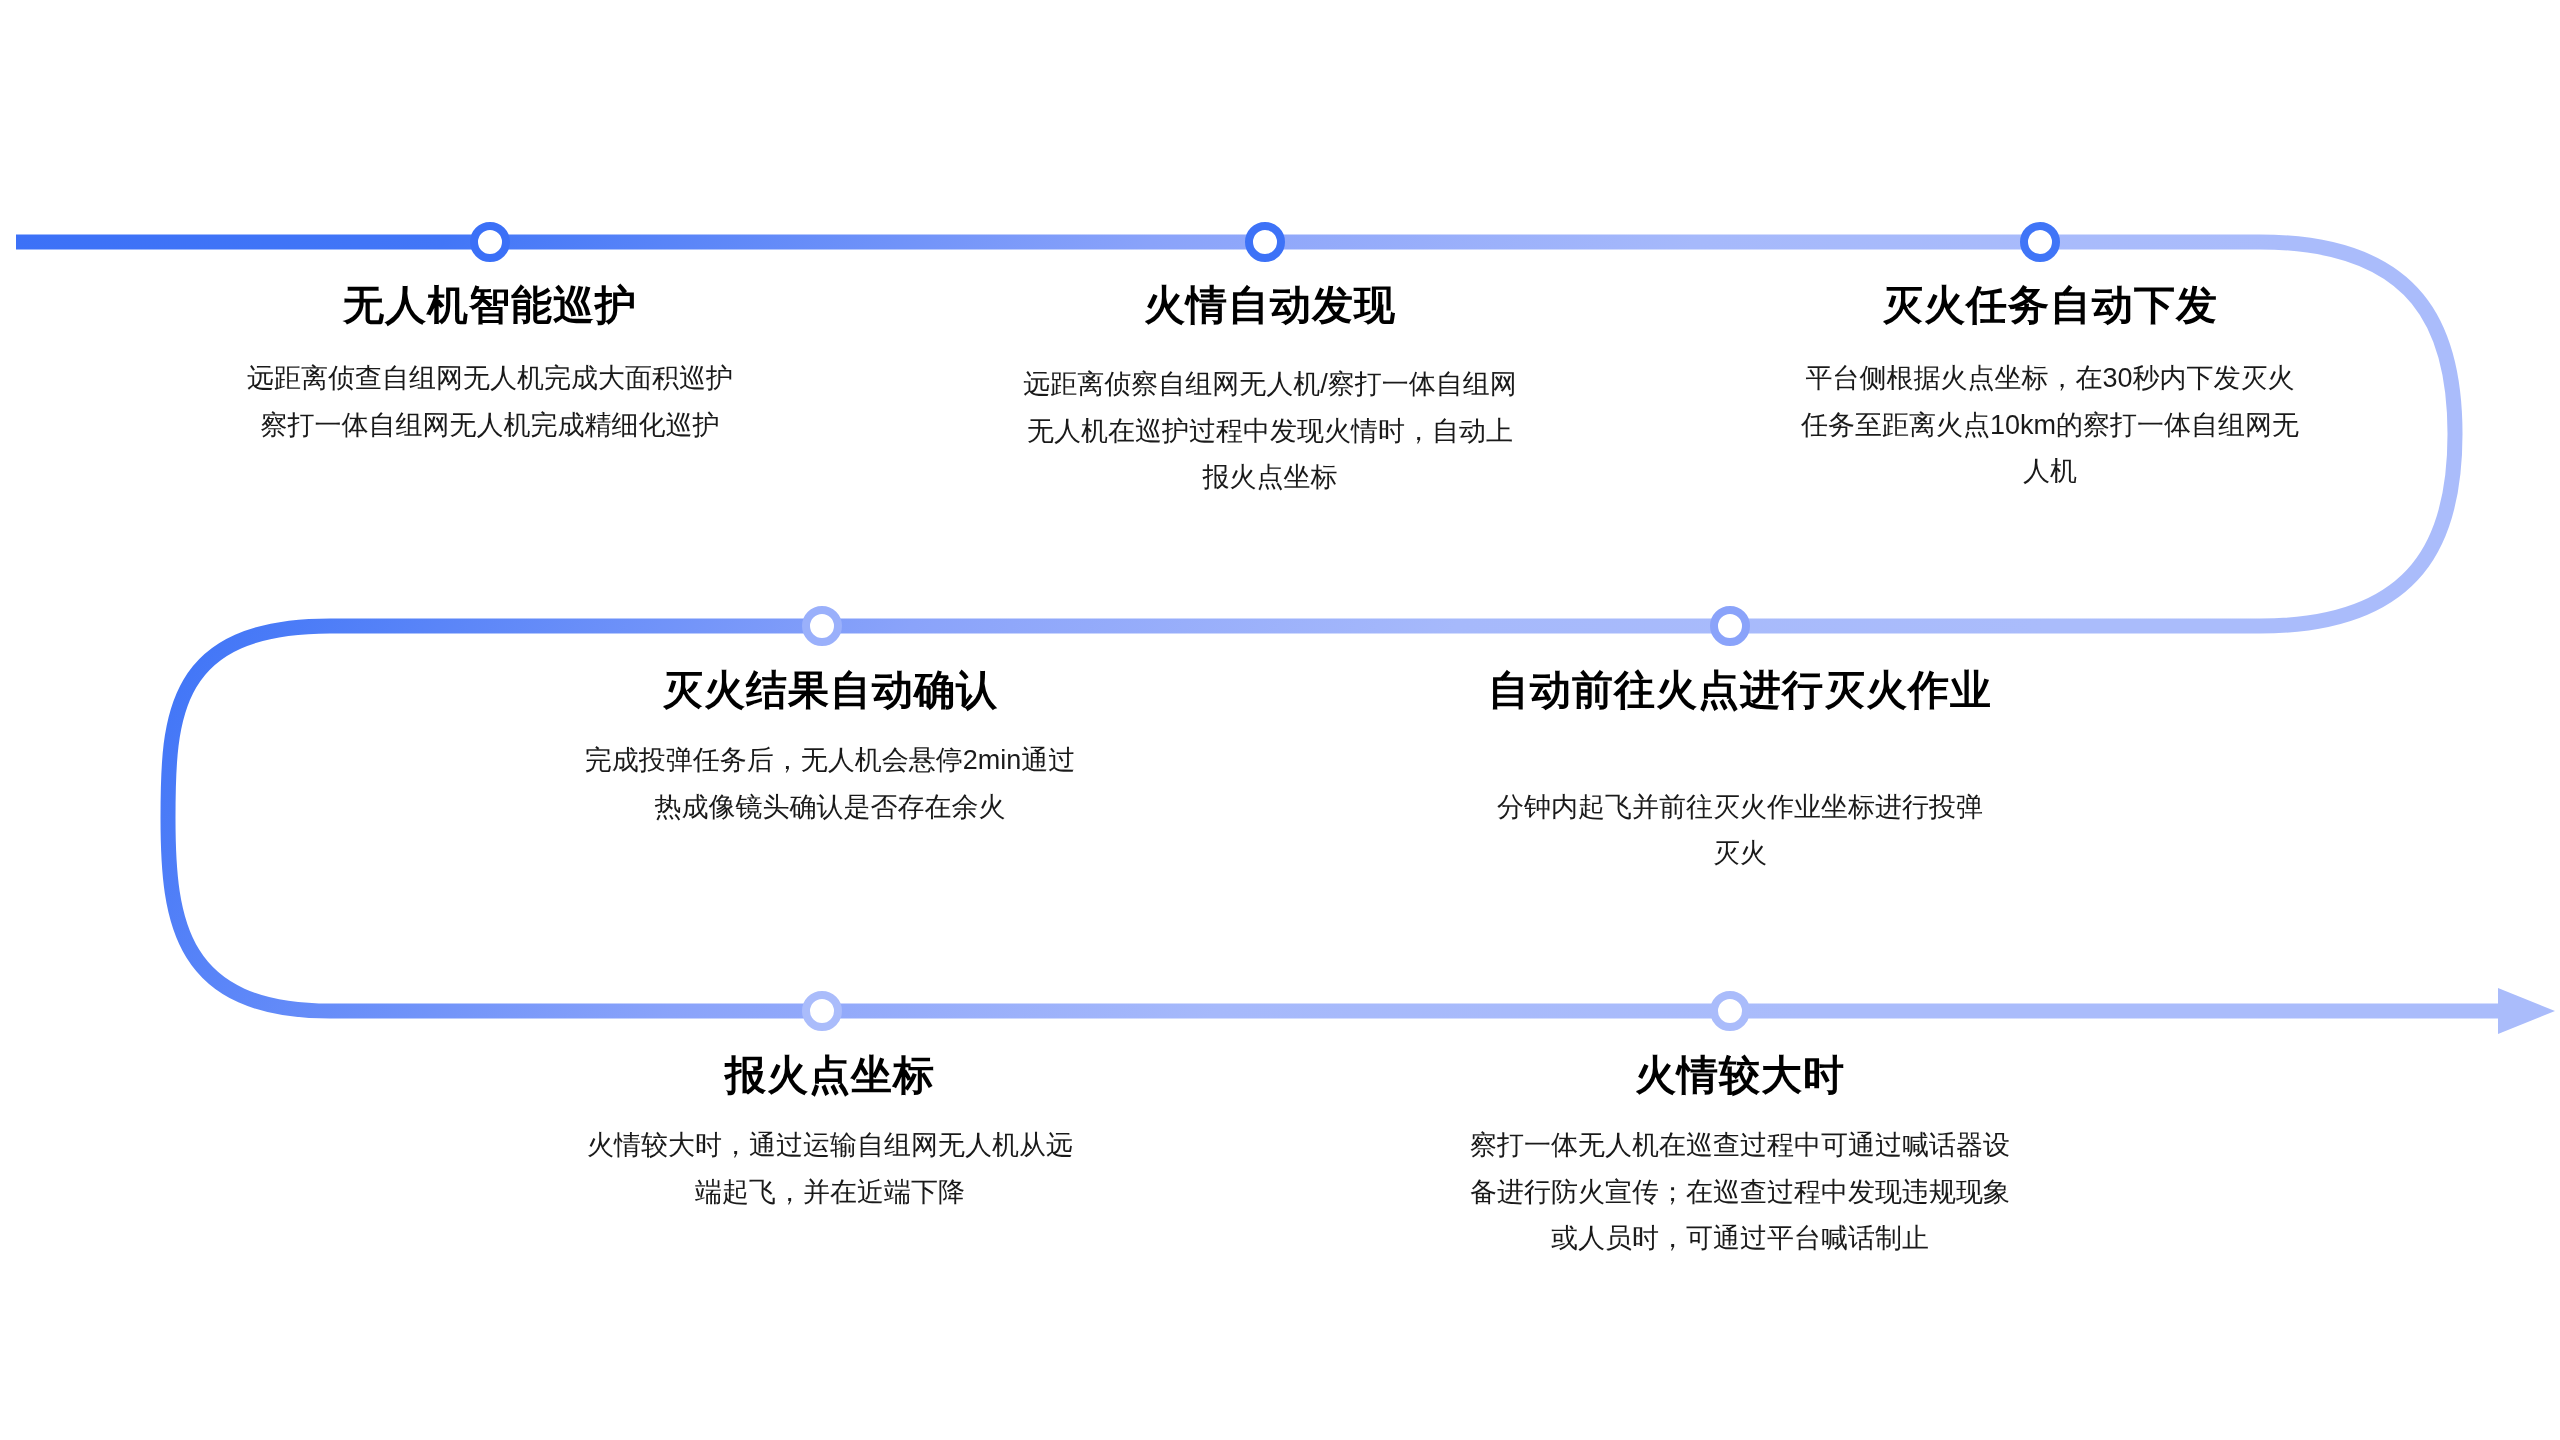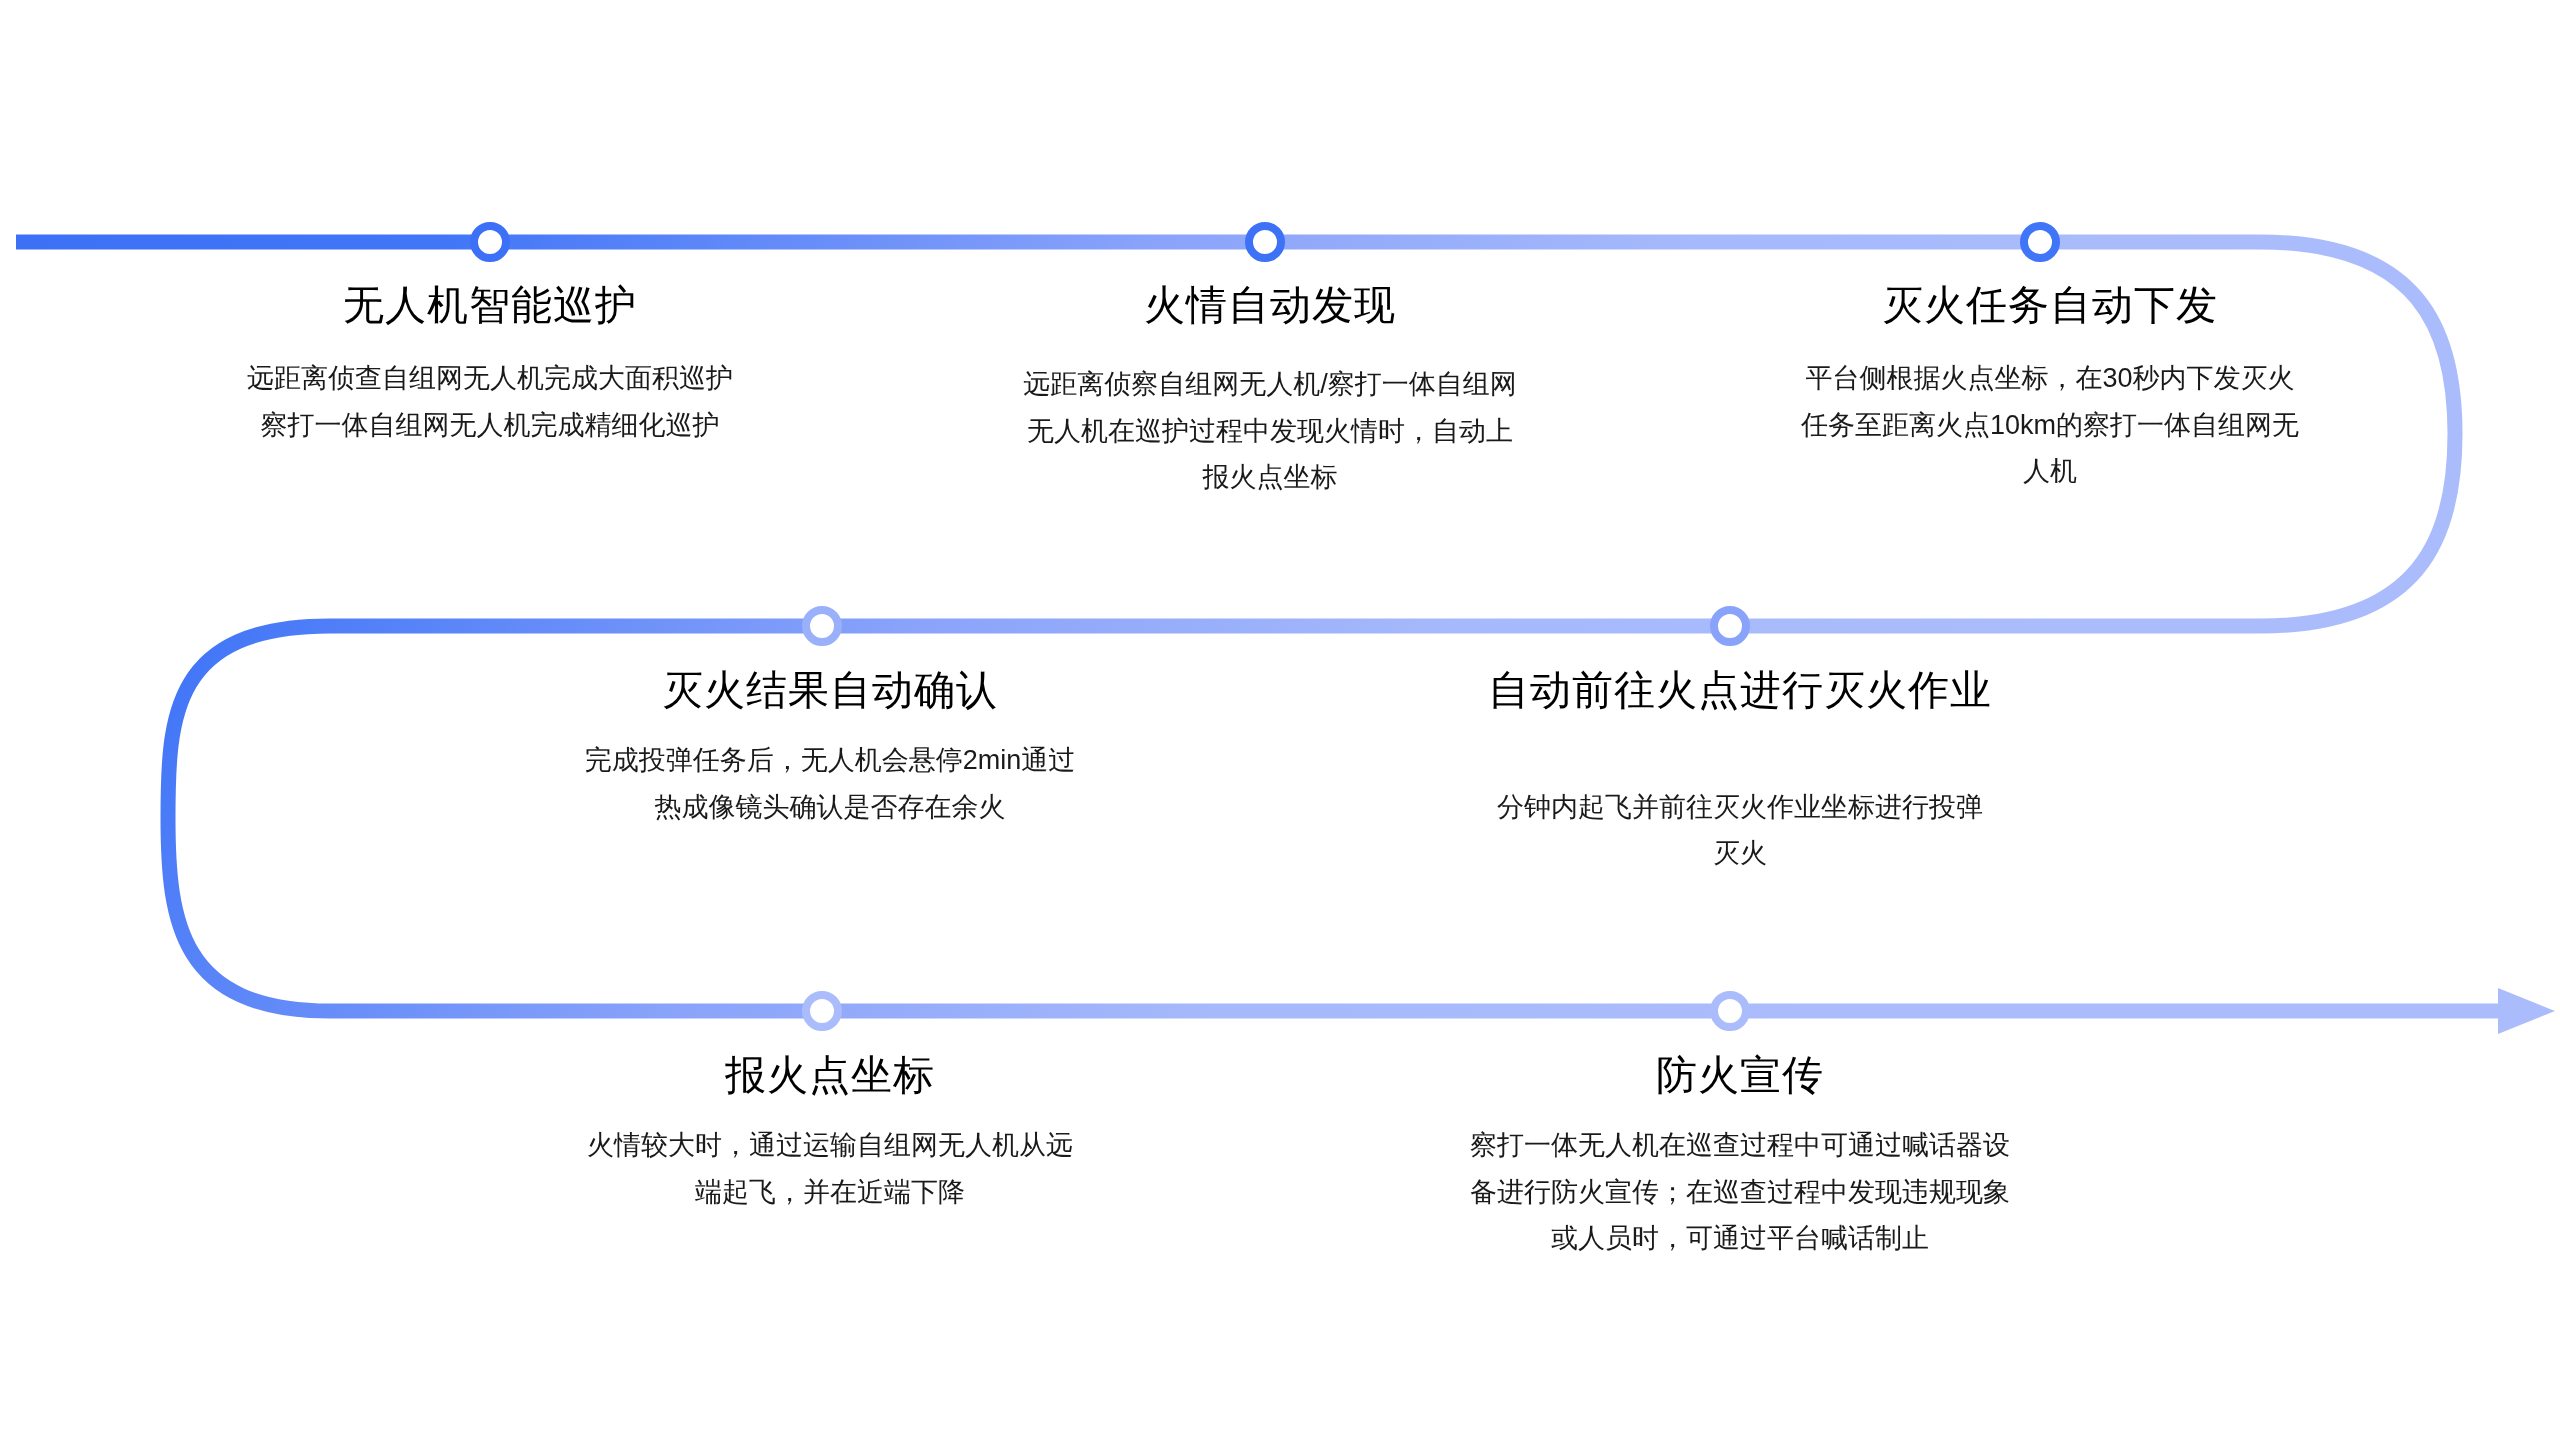--- a/index.html
+++ b/index.html
@@ -25,21 +25,21 @@
     pointer-events: none;
   }
 
   .step {
     position: absolute;
     text-align: center;
     box-sizing: border-box;
   }
   .step-title {
     font-size: 41px;
-    font-weight: 400;
+    font-weight: 700;
     color: #000000;
     letter-spacing: 1px;
     line-height: 1.1;
     margin: 0;
     white-space: nowrap;
   }
   .step-desc {
     font-size: 27px;
     font-weight: 400;
     color: #1a1a1a;
@@ -152,19 +152,19 @@
 
 <div class="step step-6">
   <h2 class="step-title">报火点坐标</h2>
   <p class="step-desc">
     <span>火情较大时，通过运输自组网无人机从远</span><br>
     <span>端起飞，并在近端下降</span>
   </p>
 </div>
 
 <div class="step step-7">
-  <h2 class="step-title">防火宣传</h2>
+  <h2 class="step-title">火情较大时</h2>
   <p class="step-desc">
     <span>察打一体无人机在巡查过程中可通过喊话器设</span><br>
     <span>备进行防火宣传；在巡查过程中发现违规现象</span><br>
     <span>或人员时，可通过平台喊话制止</span>
   </p>
 </div>
 
 </body></html>

